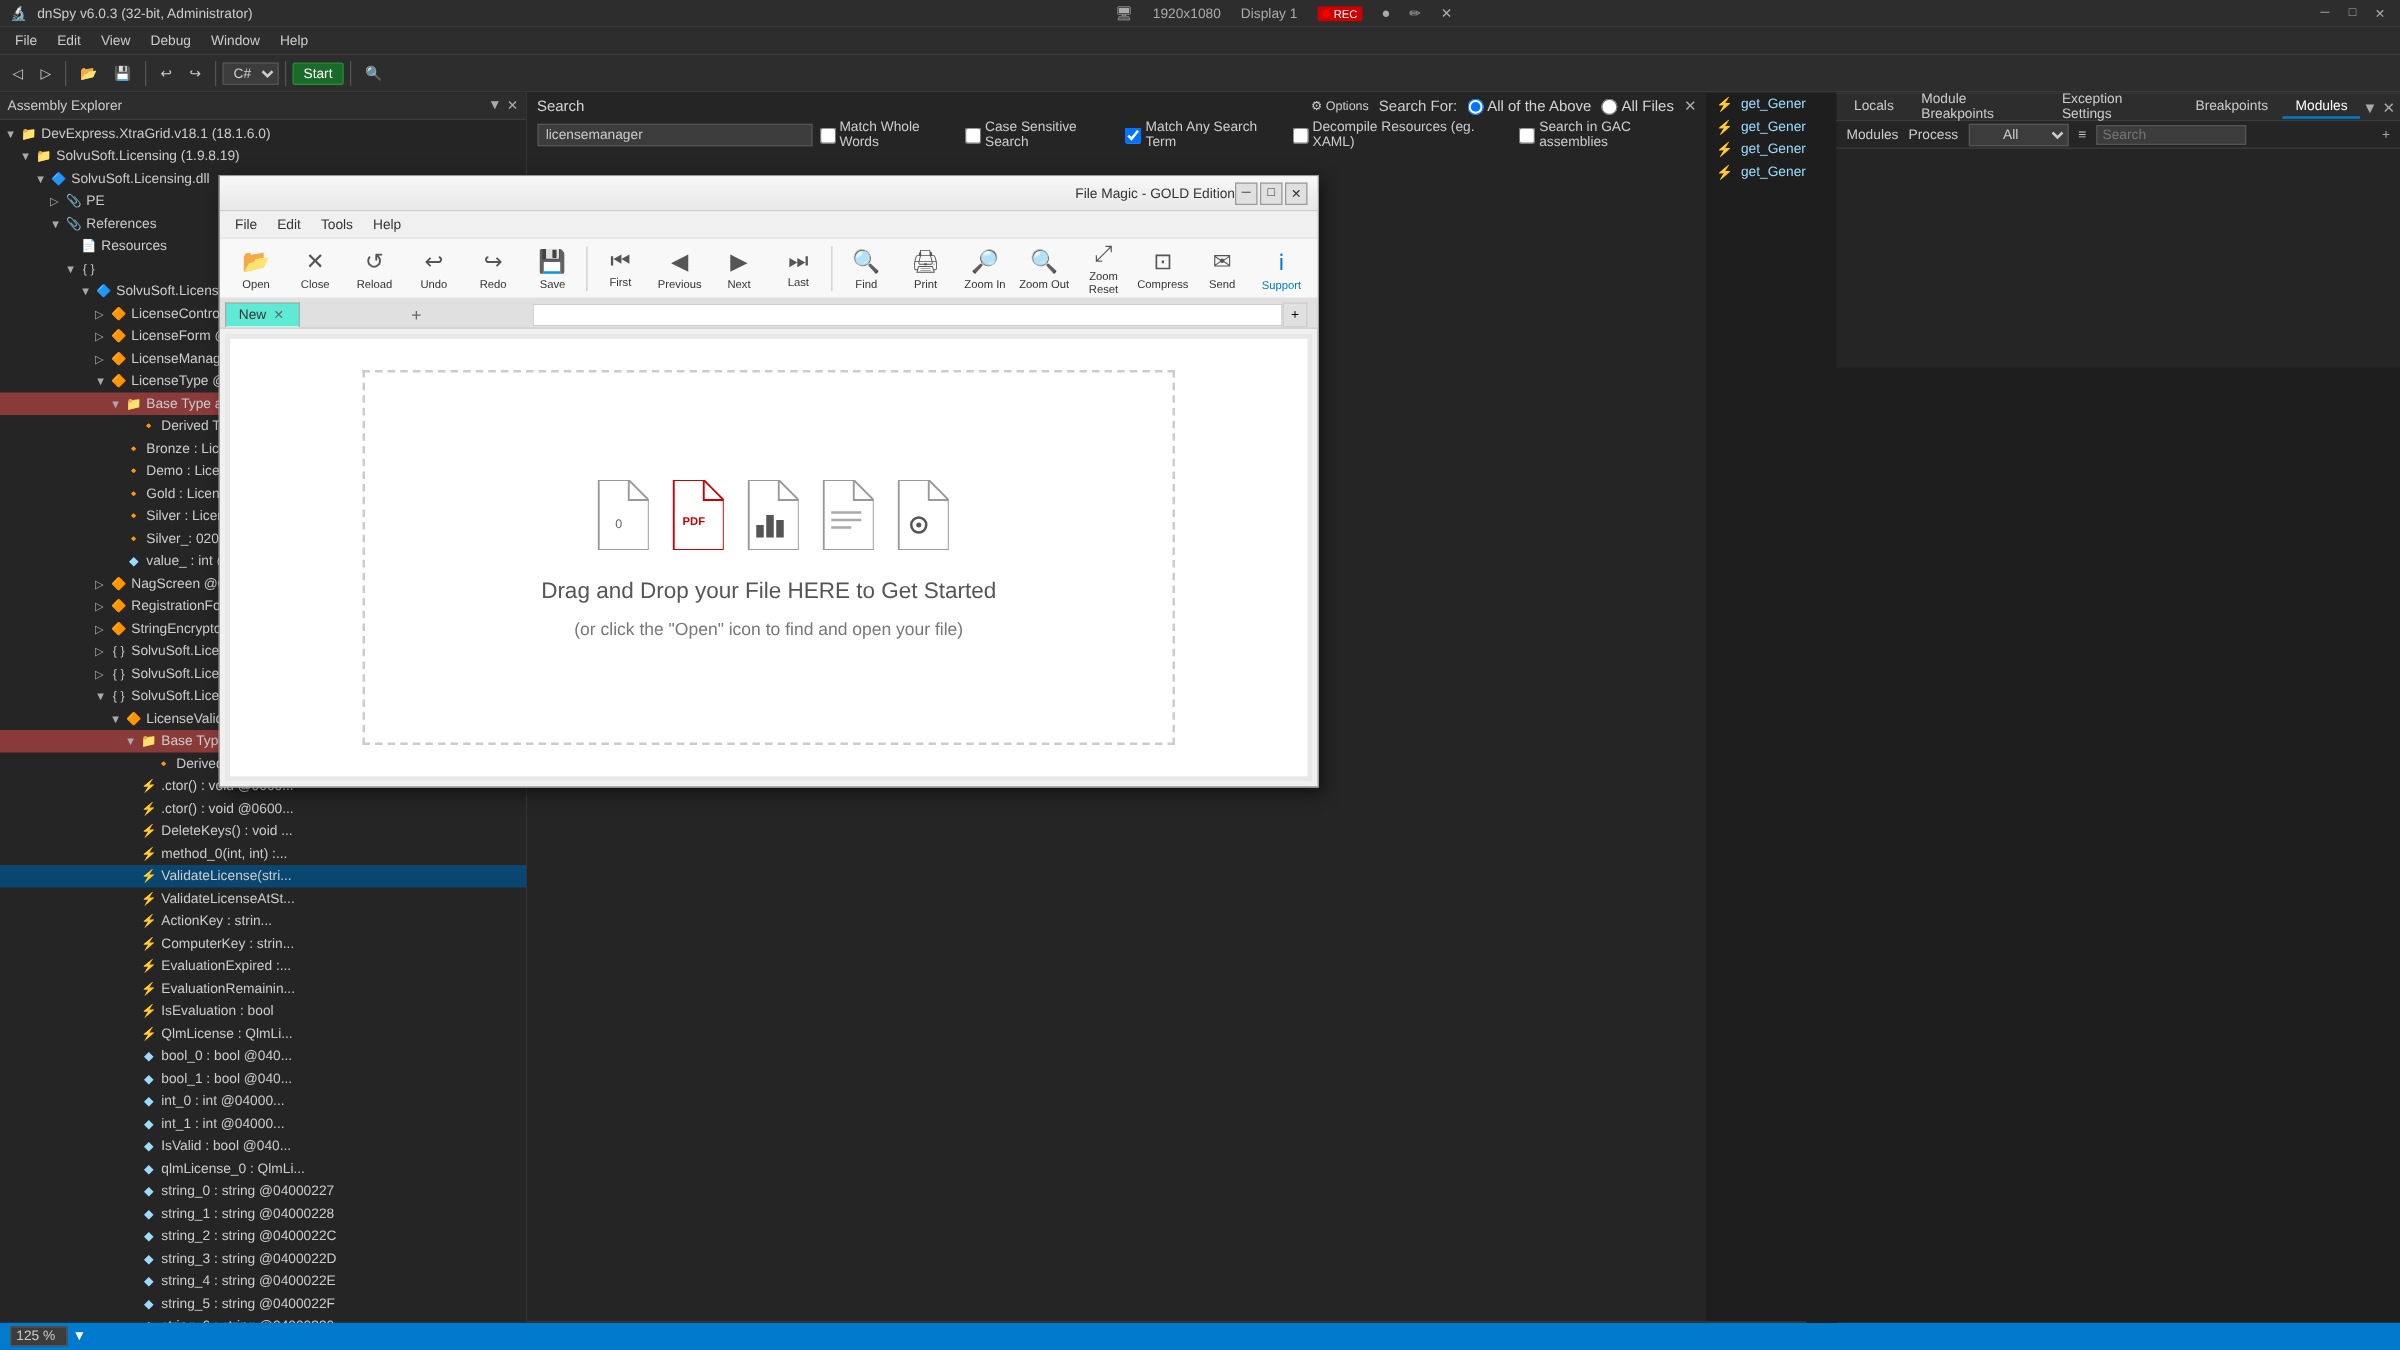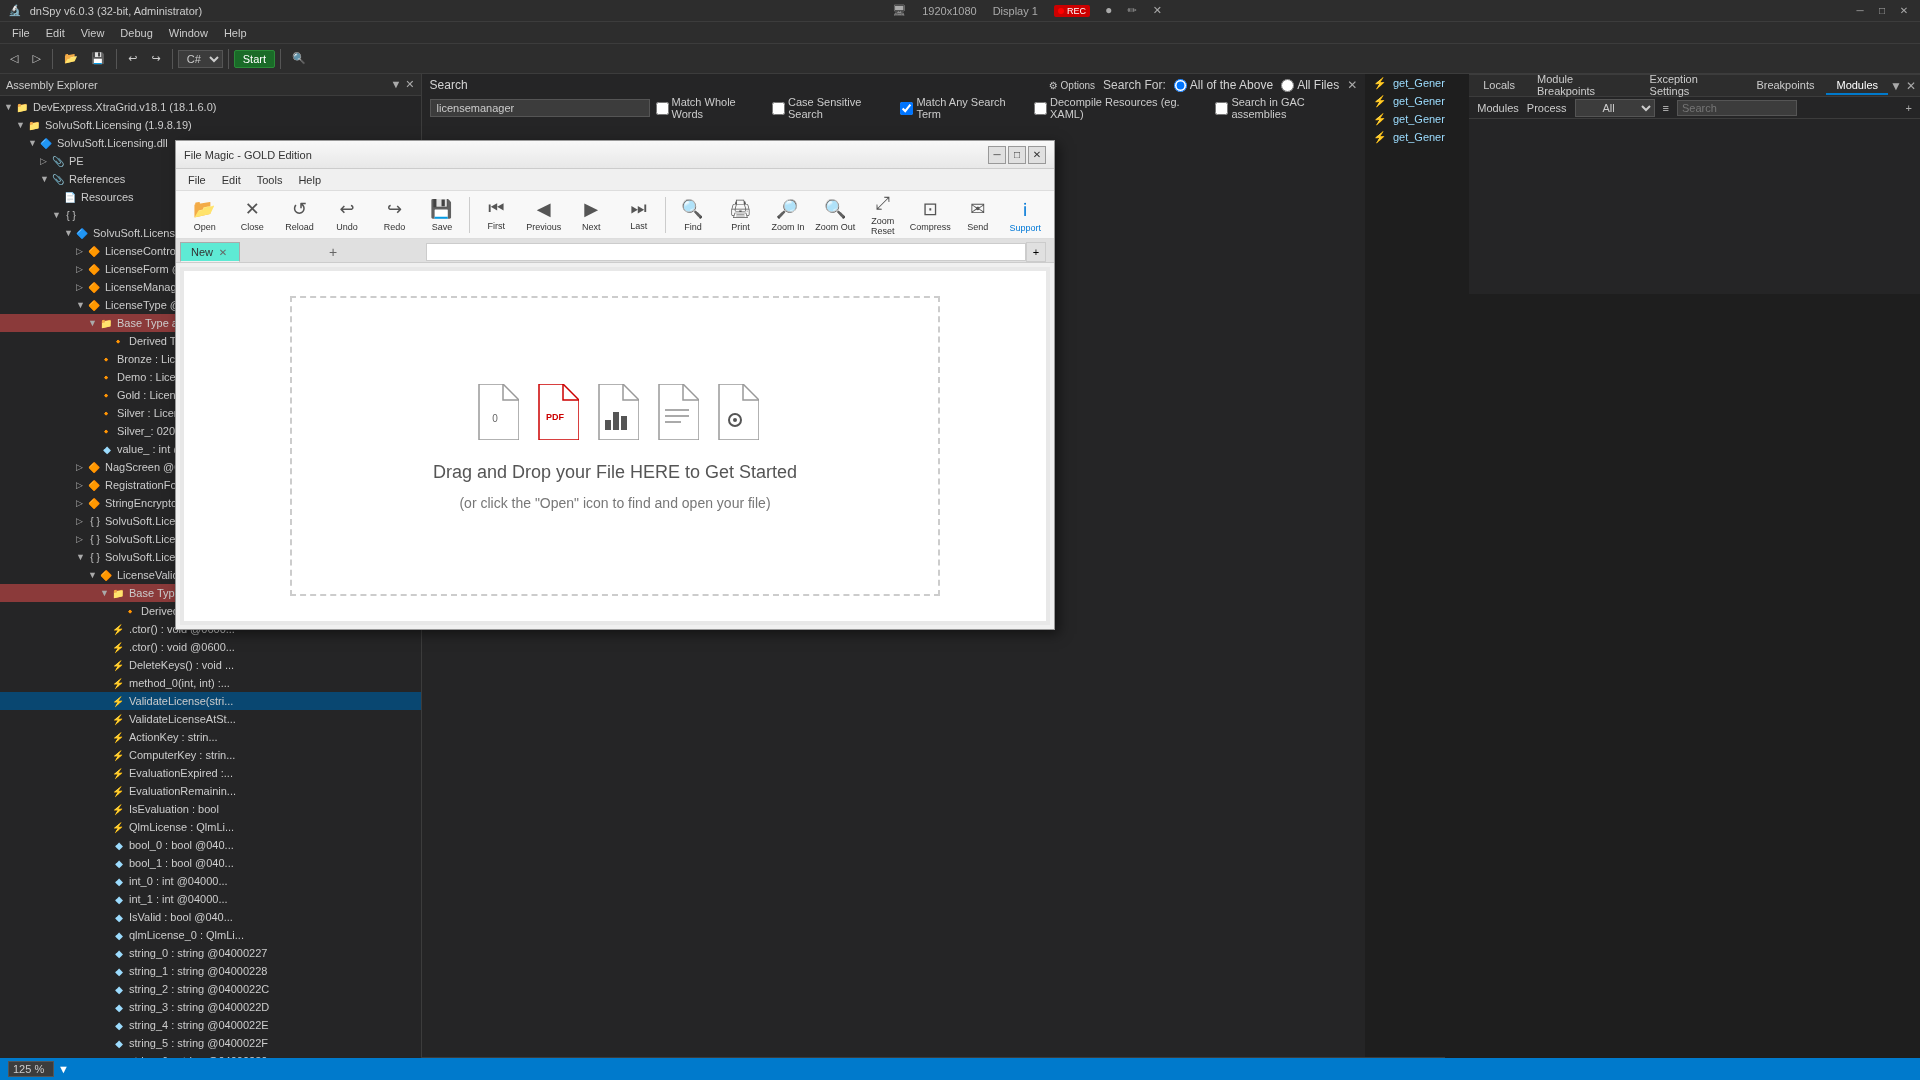--- a/index.html
+++ b/index.html
@@ -312,21 +312,21 @@
       display: flex;
       flex-direction: column;
       z-index: 100;
     }
     #fm-title-bar {
       height: 28px;
       background: linear-gradient(to bottom, #f8f8f8, #e8e8e8);
       border-bottom: 1px solid #ccc;
       display: flex;
       align-items: center;
-      justify-content: space-between;
+      justify-content: flex-end;
       padding: 0 8px;
       font-size: 11px;
       color: #333;
     }
     #fm-title-btns { display: flex; gap: 2px; }
     .fm-title-btn {
       width: 18px; height: 18px;
       background: #e0e0e0;
       border: 1px solid #999;
       display: flex; align-items: center; justify-content: center;

